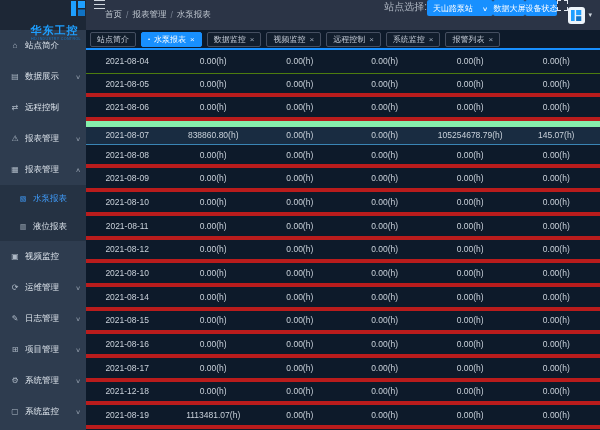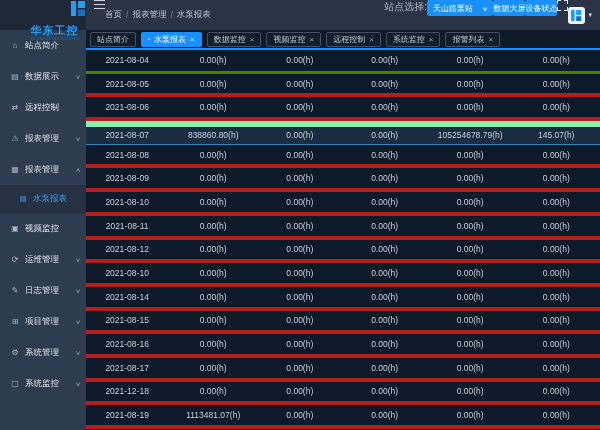--- a/index.html
+++ b/index.html
@@ -50,21 +50,21 @@
   .tab .dot{font-size:6px;}
   .tab .x{font-size:8px;color:#9aa5b3;}
   .tab.active{background:#1890ff;border-color:#1890ff;color:#fff;}
   .tab.active .x{color:#e8f2ff;}
   
   .table{flex:1;overflow:hidden;}
   .trow{display:grid;grid-template-columns:16% 17.5% 16.2% 16.8% 16.5% 17%;align-items:center;
         height:23.7px;font-size:8.5px;color:#c9d1da;border-bottom:4px solid #b91c1c;box-sizing:border-box;}
   .trow span{text-align:center;white-space:nowrap;overflow:hidden;}
   .trow.hl{background:#192c41;border-top:6px solid #86efac;border-bottom:1px solid #3a85b5;}
-  .trow.bright{border-bottom:3px solid #4d7c0f;}
+  .trow.bright{border-bottom:1px solid #4d7c0f;}
 </style>
 </head>
 <body>
 
 <div class="app">
   <aside class="sidebar">
     <div class="logo">
       <span>
         <svg width="15" height="17" viewBox="0 0 15 17">
           <rect x="0" y="1" width="5" height="15" fill="#1e9fff"></rect>
@@ -98,20 +98,24 @@
         </div>
         <div class="mi">
           <span class="ic">▦</span>
           <span class="lb">报表管理</span>
           <span class="ch">∧</span>
         </div>
         <div class="sub">
           <div class="mi active">
             <span class="ic">▧</span>
             <span class="lb">水泵报表</span>
+          </div>
+          <div class="mi">
+            <span class="ic">▥</span>
+            <span class="lb">液位报表</span>
           </div>
         </div>
         <div class="mi">
           <span class="ic">▣</span>
           <span class="lb">视频监控</span>
         </div>
         <div class="mi">
           <span class="ic">⟳</span>
           <span class="lb">运维管理</span>
           <span class="ch">∨</span>

